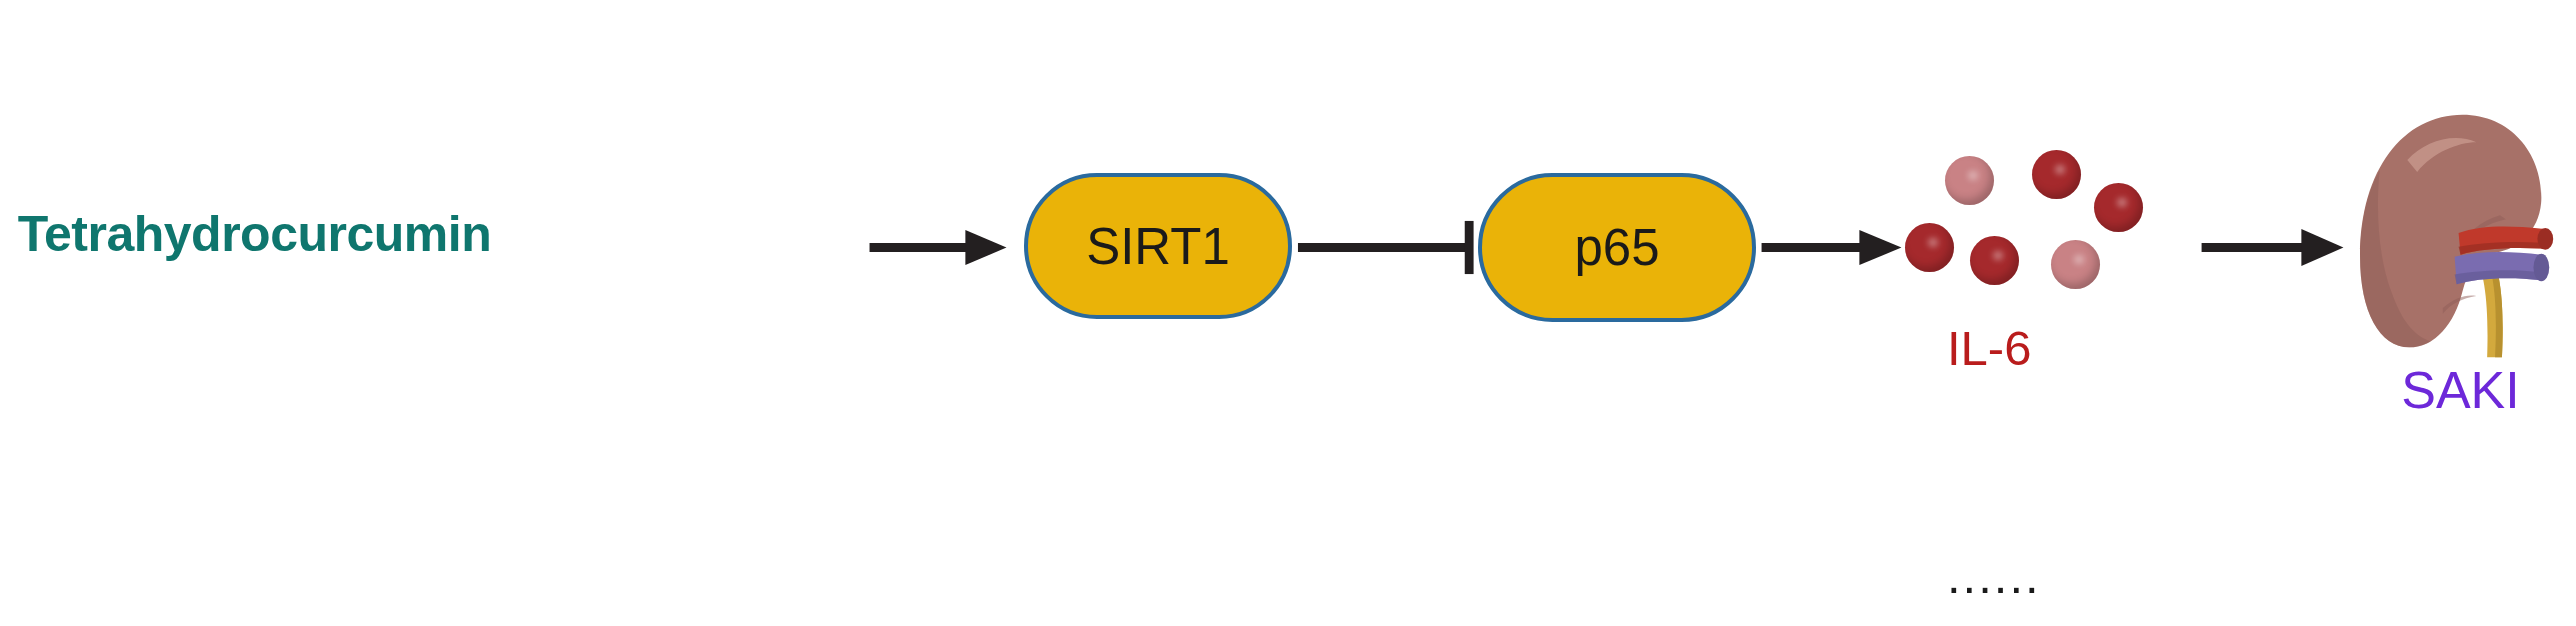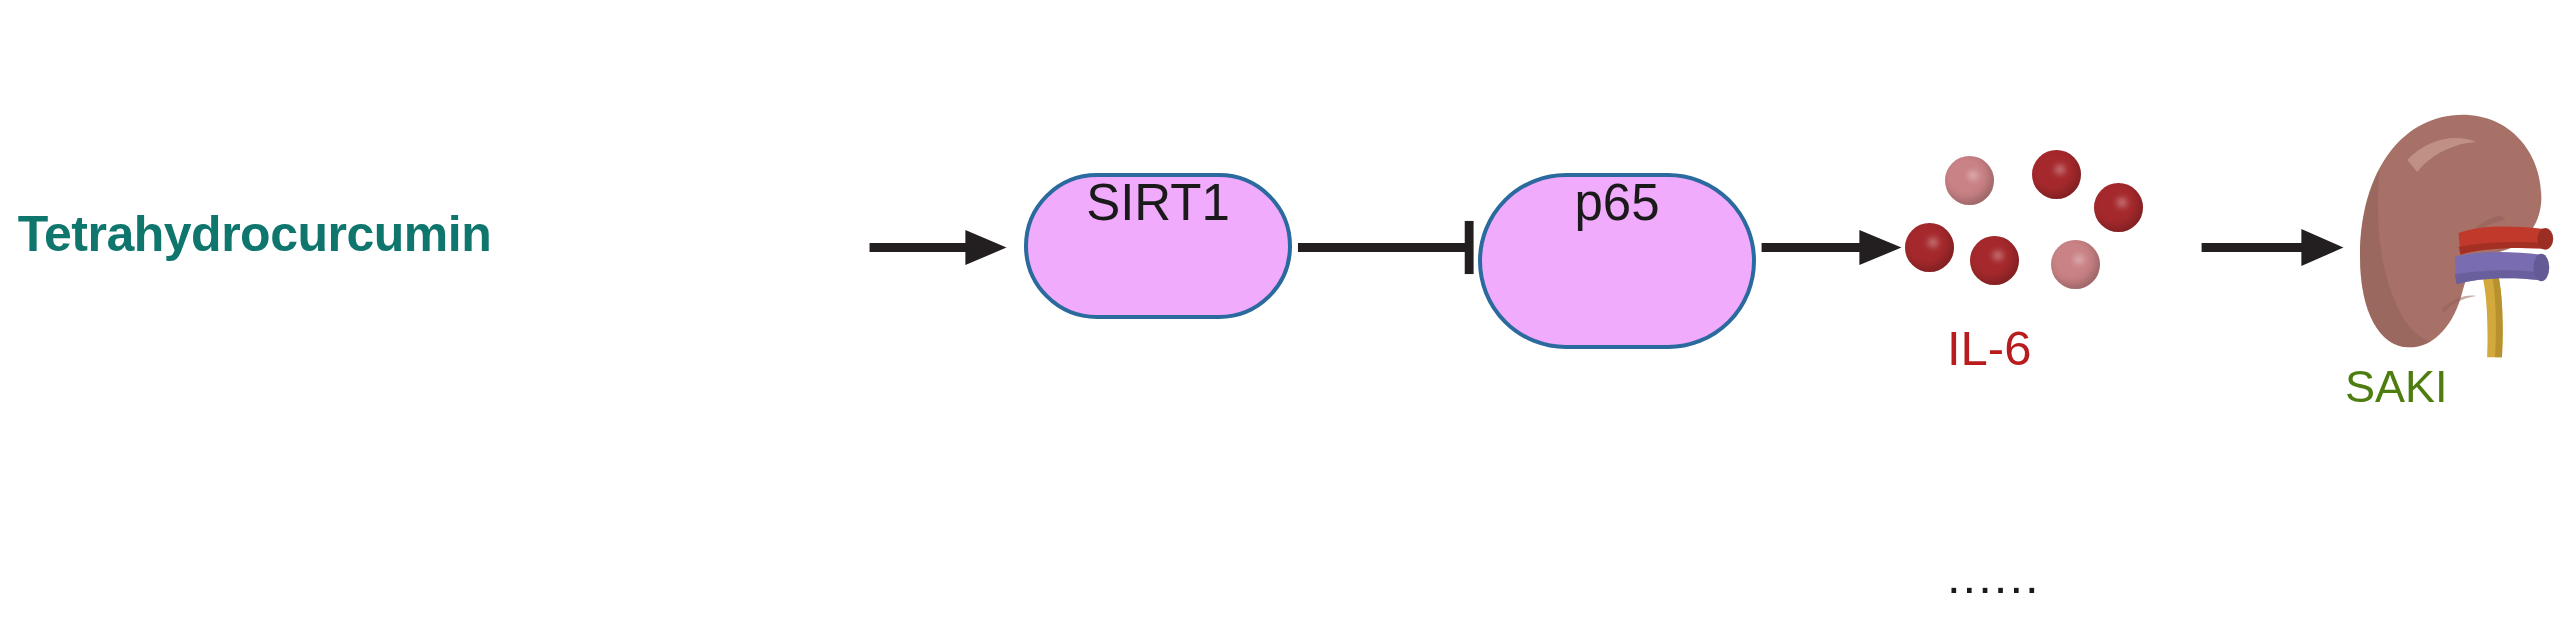--- a/index.html
+++ b/index.html
@@ -29,31 +29,32 @@
     color: #0f766e;
     letter-spacing: -0.5px;
     line-height: 1;
     white-space: nowrap;
   }
 
   
   .node-pill {
     box-sizing: border-box;
     border-radius: 984px;
-    background: #f0abfc;
+    background: #eab308;
     border: 4.9px solid #2a6a9e;
     display: flex;
+    align-items: center;
     justify-content: center;
     color: #1a1a1a;
     font-size: 51px;
     font-weight: 400;
     line-height: 1;
   }
   #node-sirt1 { left: 1024px; top: 173px; width: 268px; height: 146px; }
-  #node-p65   { left: 1478px; top: 173px; width: 278px; height: 176px; }
+  #node-p65   { left: 1478px; top: 173px; width: 278px; height: 149px; }
 
   
   .connector { overflow: visible; }
 
   
   .cytokine-dot {
     border-radius: 50%;
     box-shadow: inset -3.9px -4.9px 8.9px rgba(0,0,0,0.22);
   }
   .cytokine-dot::after {
@@ -87,22 +88,23 @@
     line-height: 1;
     white-space: nowrap;
   }
 
   
   #kidney-figure { left: 2352px; top: 99px; width: 224px; height: 271px; }
   #outcome-label {
     left: 2345px;
     top: 364px;
     width: 231px;
-    font-size: 45px;
-    color: #4d7c0f;
+    text-align: center;
+    font-size: 52px;
+    color: #6d28d9;
     line-height: 1;
     white-space: nowrap;
   }
 </style>
 </head>
 <body>
 
 <div id="canvas">
 
   <div class="abs" id="drug-label">Tetrahydrocurcumin</div>

